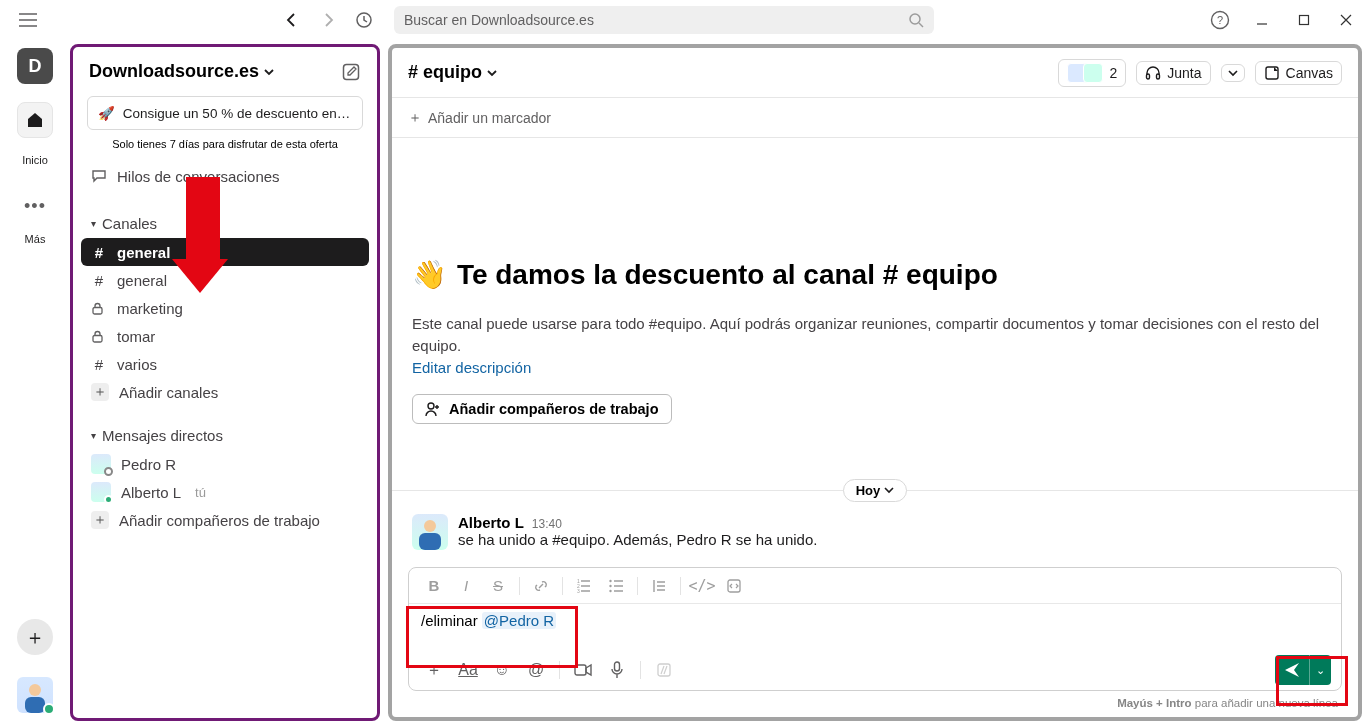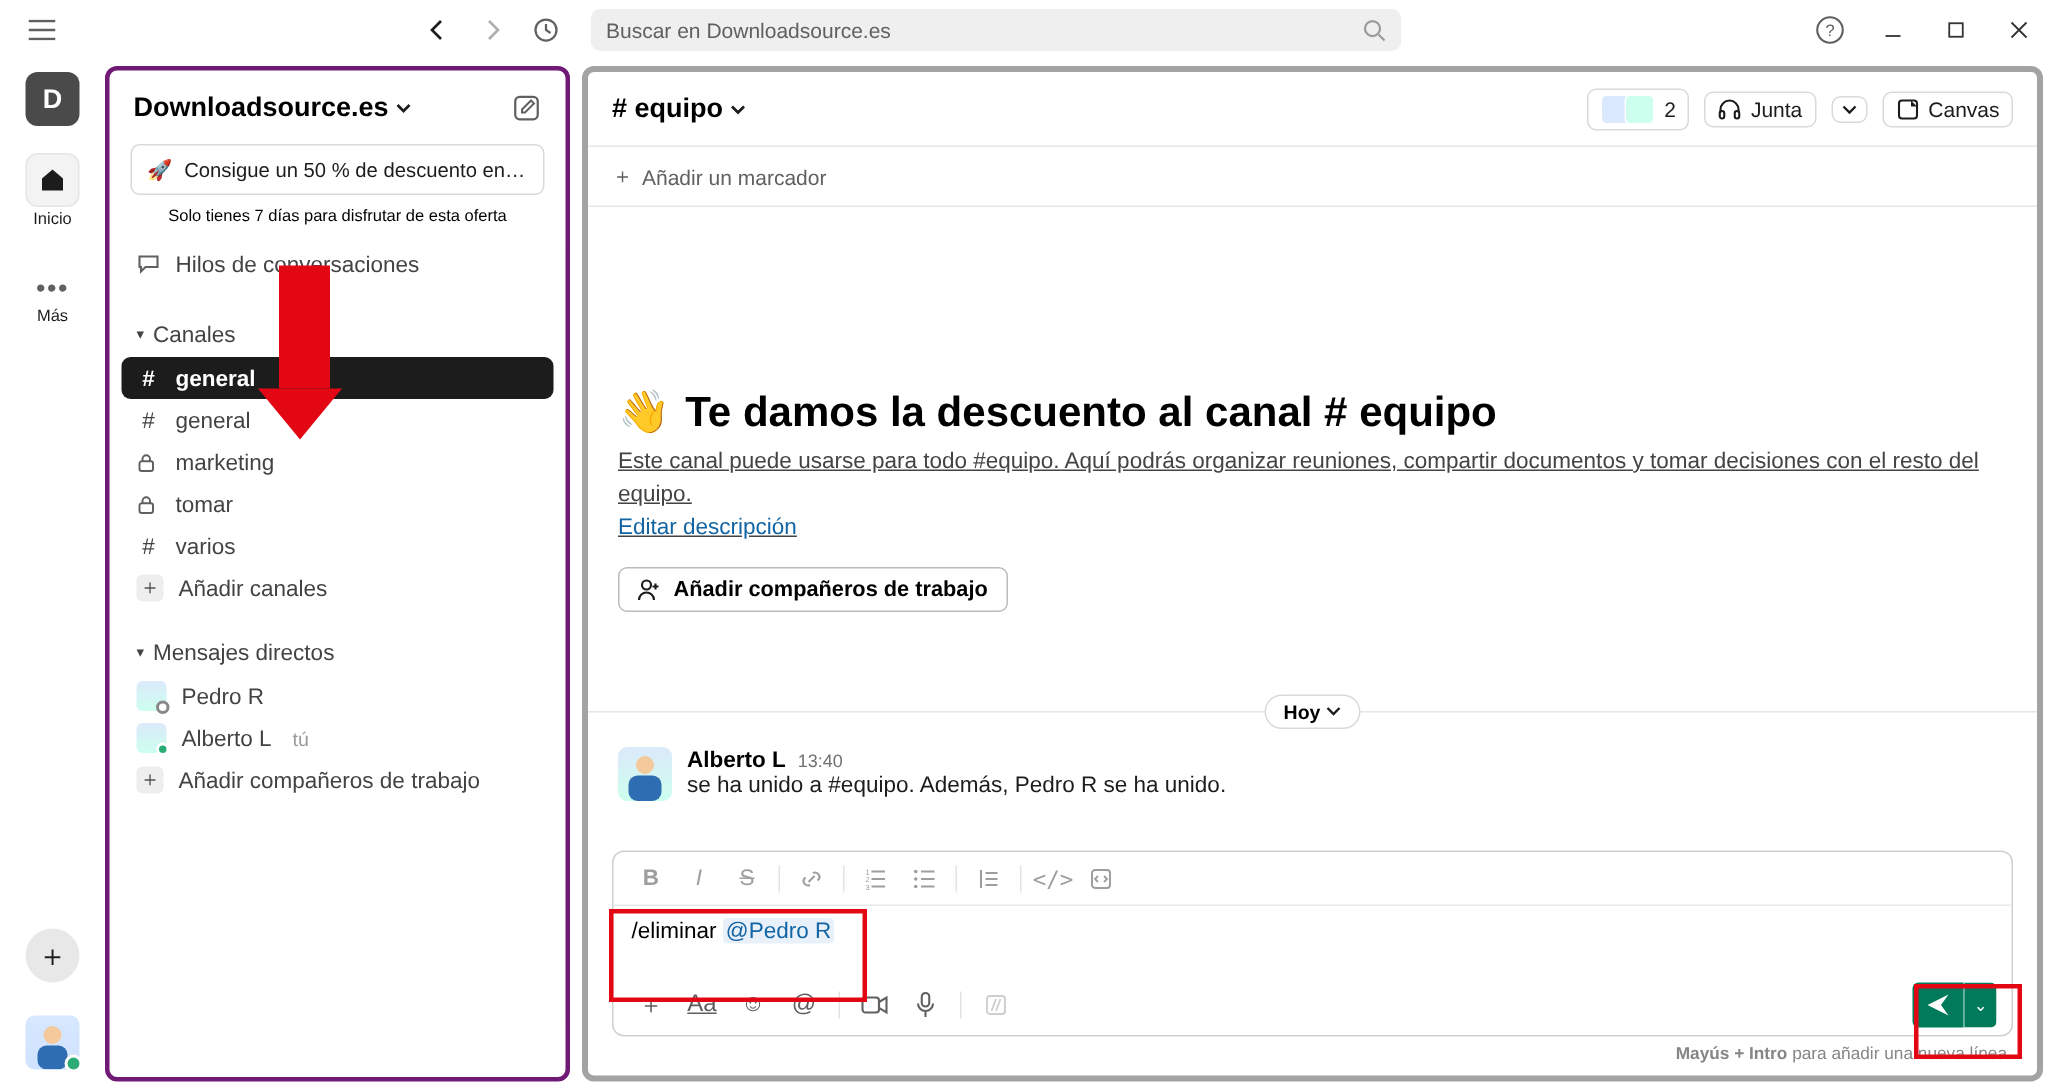--- a/index.html
+++ b/index.html
@@ -8,21 +8,21 @@
 .titlebar .hamburger { width: 24px; height: 24px; margin-left: 8px; color: #616061; cursor: pointer; display:flex;align-items:center;justify-content:center; }
 .titlebar .nav { display: flex; align-items: center; gap: 12px; margin-left: 240px; }
 .titlebar .nav .navbtn { width:24px;height:24px;display:flex;align-items:center;justify-content:center;color:#616061;cursor:pointer;border-radius:4px; }
 .titlebar .search { flex: 0 0 540px; margin-left: 18px; height: 28px; background: #efefef; border-radius: 6px; display: flex; align-items: center; padding: 0 10px; color: #616061; font-size: 14px; position: relative; }
 .titlebar .search .mag { position:absolute; right:10px; color:#9b9b9b; }
 .titlebar .right { margin-left: auto; display: flex; align-items: center; gap: 18px; color:#616061; }
 .titlebar .right .iconbtn { width:24px;height:24px;display:flex;align-items:center;justify-content:center;cursor:pointer; }
 .body { flex:1; display:flex; overflow:hidden; }
 .rail { width: 70px; background:#fff; display:flex; flex-direction:column; align-items:center; padding-top:8px; gap:10px; }
 .rail .wsicon { width:36px;height:36px;border-radius:8px;background:#4a4a4a;color:#fff;font-weight:900;display:flex;align-items:center;justify-content:center;font-size:18px; }
-.rail .railitem { display:flex;flex-direction:column;align-items:center;gap:2px;color:#1d1c1d;font-size:11px;margin-top:8px; }
+.rail .railitem { display:flex;flex-direction:column;align-items:center;gap:16px;color:#1d1c1d;font-size:11px;margin-top:8px; }
 .rail .railitem .box { width:36px;height:36px;border-radius:8px;background:#f3f3f3;display:flex;align-items:center;justify-content:center;border:1px solid #e5e5e5; }
 .rail .dots { margin-top:12px;color:#616061;font-size:18px;letter-spacing:1px; }
 .rail .spacer { flex:1; }
 .rail .plusbtn { width:36px;height:36px;border-radius:50%;background:#e8e8e8;display:flex;align-items:center;justify-content:center;font-size:20px;color:#1d1c1d;margin-bottom:12px;cursor:pointer; }
 .rail .avatar { width:36px;height:36px;border-radius:6px;position:relative;margin-bottom:12px; }
 .rail .avatar .img { width:100%;height:100%;border-radius:6px;background:linear-gradient(#d7e8ff,#cfe2ff);display:flex;align-items:flex-end;justify-content:center;overflow:hidden; }
 .rail .avatar .dot { position:absolute;right:-2px;bottom:-2px;width:12px;height:12px;border-radius:50%;background:#2bac76;border:2px solid #fff; }
 
 .sidepanel { width: 310px; background:#fff; border-radius:8px; margin:4px 4px 4px 0; border:3px solid #701a75; display:flex;flex-direction:column; box-shadow:0 0 0 rgba(0,0,0,0); overflow:hidden; }
 .sp-head { display:flex;align-items:center;justify-content:space-between;padding:14px 16px 6px; }
@@ -52,21 +52,21 @@
 .m-head .right { margin-left:auto;display:flex;align-items:center;gap:10px; }
 .pill { display:flex;align-items:center;gap:6px;border:1px solid #d9d9d9;border-radius:6px;padding:3px 8px;font-size:14px;color:#1d1c1d;cursor:pointer;background:#fff; }
 .pill .faces { display:flex; }
 .pill .face { width:20px;height:20px;border-radius:4px;background:#cfe;border:1px solid #fff;margin-left:-4px; }
 .pill .face:first-child{margin-left:0;background:#dbe9ff;}
 .m-sub { height:40px;border-bottom:1px solid #e6e6e6;display:flex;align-items:center;padding:0 16px;color:#616061;font-size:14px;gap:6px;cursor:pointer; }
 
 .m-body { flex:1; overflow:auto; position:relative; }
 .welcome { padding:120px 20px 18px; }
 .welcome h1 { font-size:28px;font-weight:900;display:flex;align-items:center;gap:10px; }
-.welcome .desc { color:#454245;font-size:15px;margin-top:6px;line-height:1.45;text-decoration:underline; }
+.welcome .desc { color:#454245;font-size:15px;margin-top:22px;line-height:1.45; }
 .welcome .link { color:#1264a3;cursor:pointer;text-align:right; }
 .welcome .addbtn { margin-top:16px;border:1px solid #bcbcbc;border-radius:6px;padding:6px 12px;background:#fff;font-size:14.5px;font-weight:700;display:inline-flex;align-items:center;gap:8px;cursor:pointer; }
 
 .divider { display:flex;align-items:center;justify-content:center;height:36px;position:relative;margin-top:30px; }
 .divider:before { content:"";position:absolute;left:0;right:0;top:50%;height:1px;background:#e6e6e6; }
 .divider .chip { position:relative;background:#fff;border:1px solid #d9d9d9;border-radius:24px;padding:3px 12px;font-size:13px;font-weight:700;display:flex;align-items:center;gap:4px;cursor:pointer; }
 
 .msg { display:flex;gap:10px;padding:6px 20px 12px; }
 .msg .av { width:36px;height:36px;border-radius:6px;background:linear-gradient(#dce9fb,#cfe);flex-shrink:0; }
 .msg .line1 { display:flex;align-items:baseline;gap:8px; }

